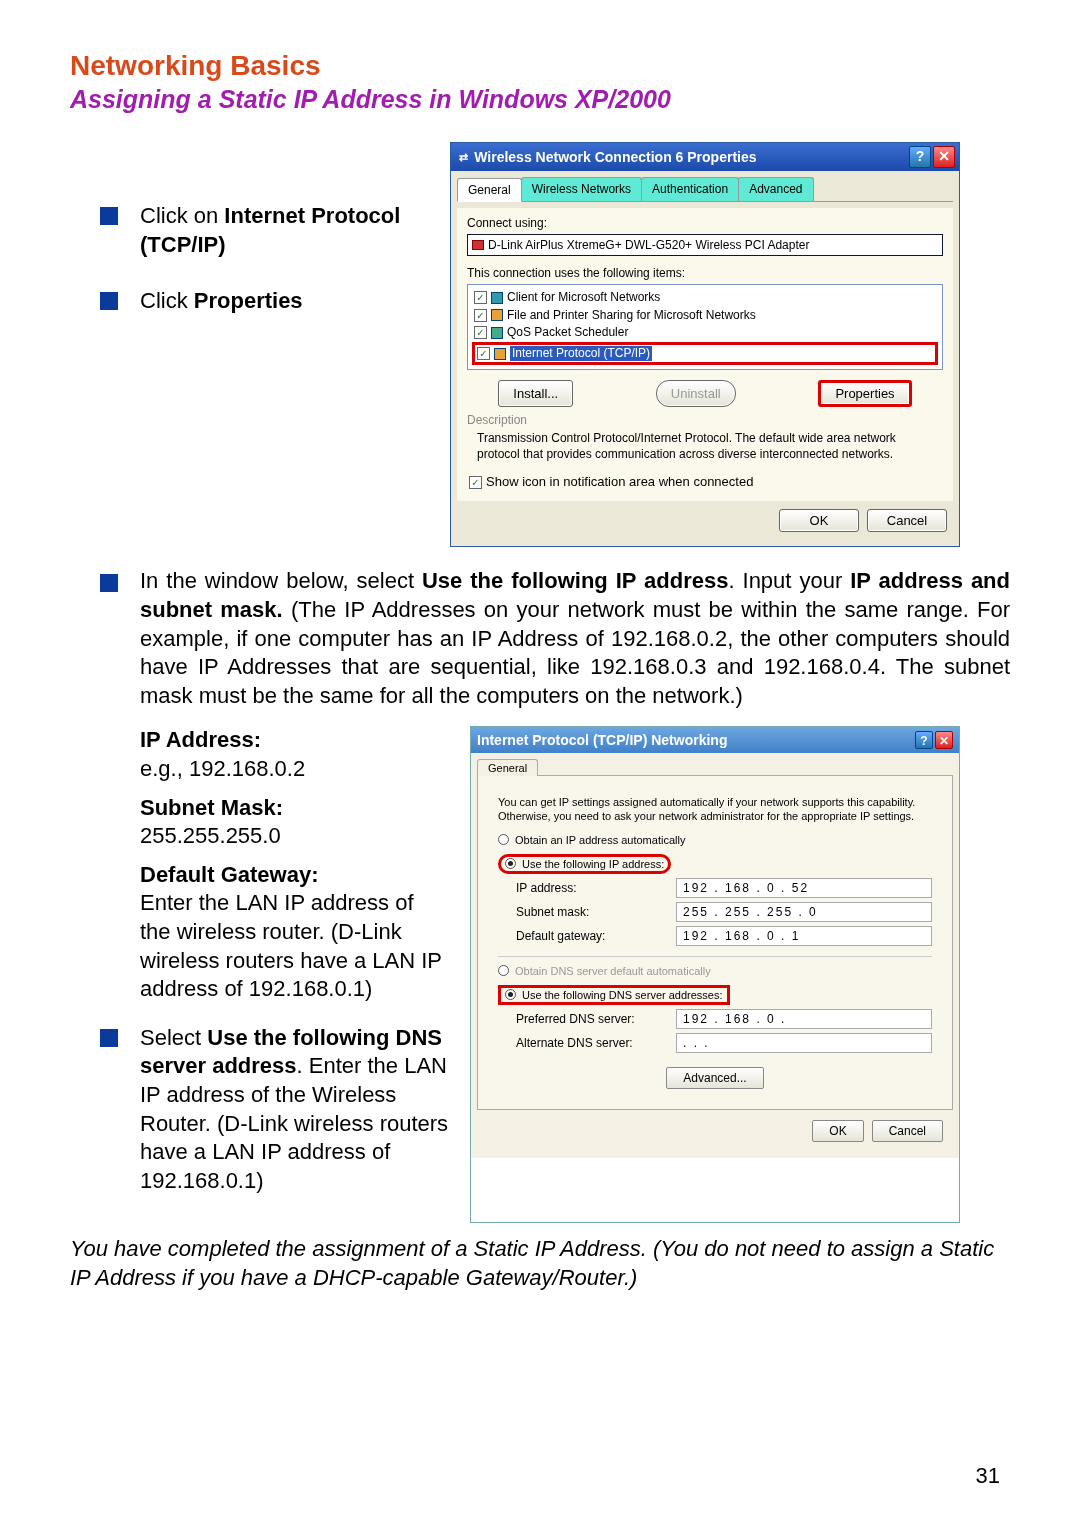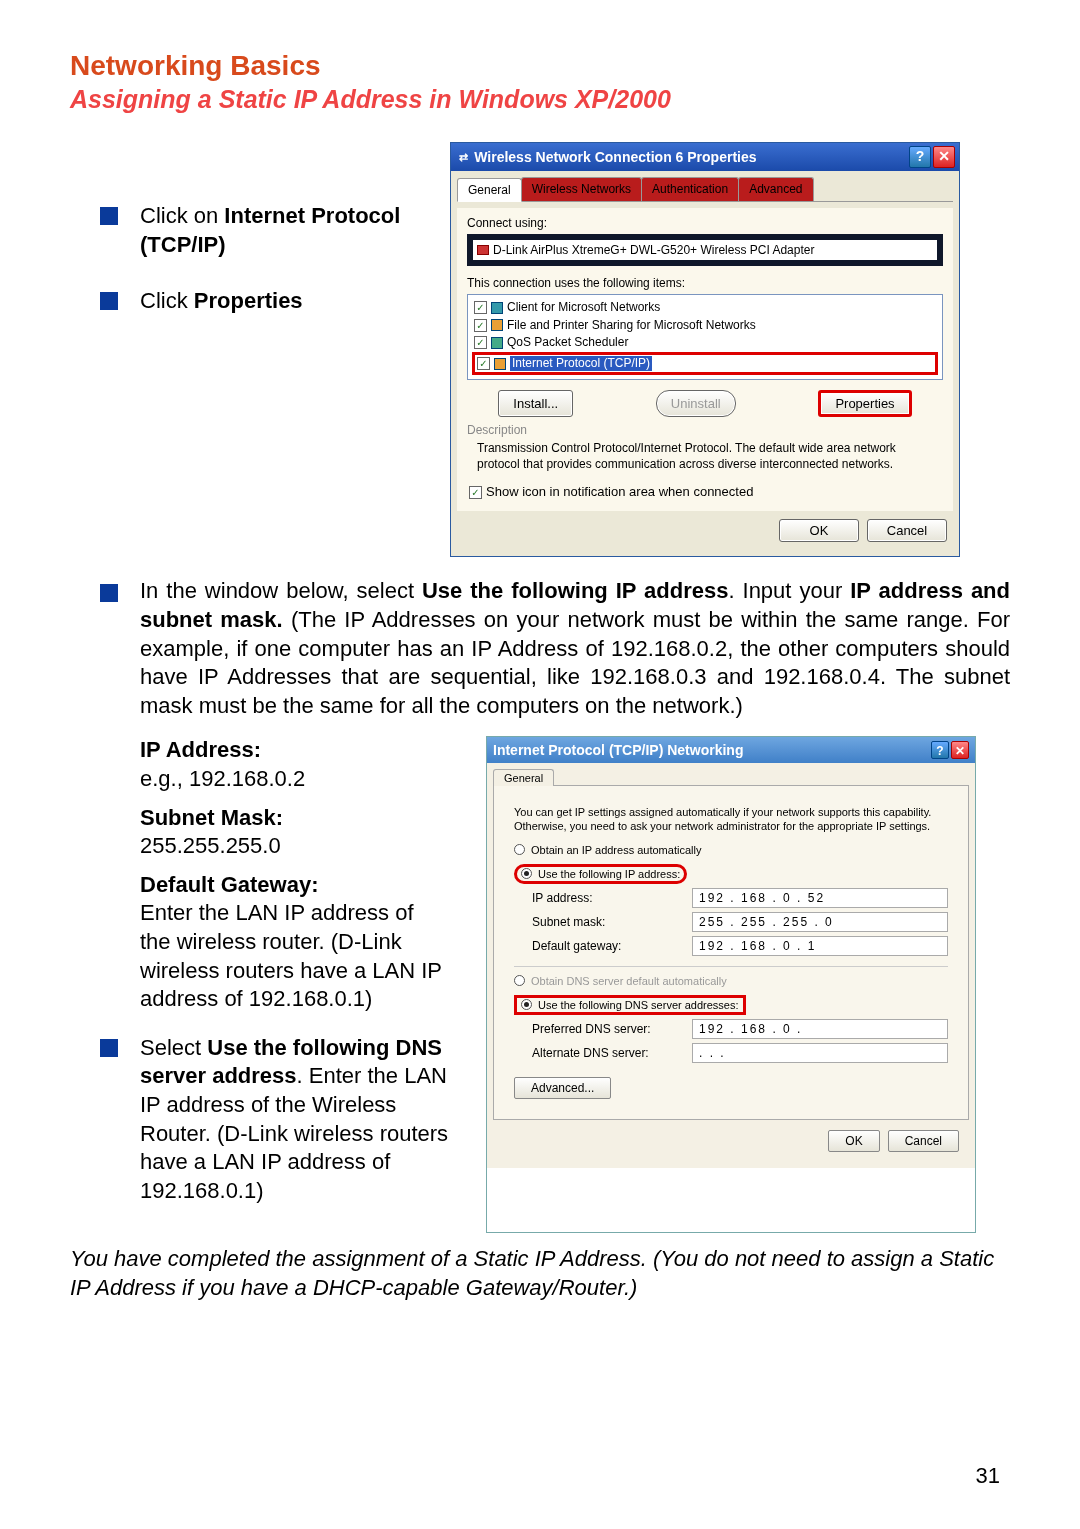--- a/index.html
+++ b/index.html
@@ -11,21 +11,21 @@
     padding: 50px 70px 30px 70px;
     position: relative;
   }
   .heading-red {
     color: #d84a1c;
     font-size: 28px;
     font-weight: bold;
     margin-bottom: 2px;
   }
   .heading-black {
-    color: #ef4444;
+    color: #a21caf;
     font-size: 25px;
     font-weight: bold;
     font-style: italic;
     line-height: 1.2;
     margin-bottom: 28px;
   }
   .top-row {
     display: flex;
     align-items: flex-start;
     gap: 20px;
@@ -82,28 +82,28 @@
   .tabs {
     display:flex;
     border-bottom:1px solid #999;
     margin-bottom:6px;
   }
   .tab {
     padding:4px 10px;
     border:1px solid #999;
     border-bottom:none;
     border-radius:3px 3px 0 0;
-    background:#b91c1c;
+    background:#5eead4;
     font-size:12px;
     margin-right:-1px;
     position:relative;
   }
   .tab.active { background:#fff; border-bottom:1px solid #fff; top:1px;}
   .xp-frame{background:#fbf8ec;padding:8px 10px 10px 10px;}
-  .adapter-box{border:6px solid #0f172a;background:#fff;padding:3px 4px;font-size:12px;margin:4px 0 10px 0; display:flex; gap:4px; align-items:center;}
+  .adapter-box{border:1px solid #0f172a;background:#fff;padding:3px 4px;font-size:12px;margin:4px 0 10px 0; display:flex; gap:4px; align-items:center;}
   .btn-row-right{display:flex;justify-content:flex-end;margin-bottom:10px;}
   .xp-button{
     border:1px solid #666;border-radius:3px;
     background:linear-gradient(#fff,#e6e4d8);
     padding:3px 14px;font-size:13px;
     box-shadow: inset 0 0 0 1px #fff;
   }
   .xp-button.disabled{color:#999;border-radius:13px;}
   .items-box{border:1px solid #7a95bf;background:#fff;padding:4px;margin:4px 0 10px 0;font-size:12px;}
   .chk-row{display:flex;align-items:center;gap:4px;padding:1px 2px;line-height:1.3;}
@@ -118,40 +118,40 @@
   .nic-icon{width:12px;height:10px;background:#c33;border:1px solid #800;display:inline-block;}
   .svc-icon{width:12px;height:12px;background:#39a;border:1px solid #047;display:inline-block;}
   .svc-icon.y{background:#e9a036;}
   .svc-icon.g{background:#4a8;}
   
   .para{font-size:22px;line-height:1.3;margin-top:20px;position:relative;padding-left:70px;text-align:justify;}
   .para::before{
     content:"";position:absolute;left:30px;top:7px;width:18px;height:18px;background:#0a3a9a;
   }
   
-  .lower-row{display:flex;gap:36px;margin-top:16px;}
+  .lower-row{display:flex;gap:20px;margin-top:16px;}
   .lower-left{flex:0 0 380px;padding-left:70px;font-size:22px;line-height:1.3;}
   .lower-left .label{font-weight:bold;}
   .lower-bl{list-style:none;margin-top:20px;}
   .lower-bl li{position:relative;padding-left:40px;margin-bottom:28px;margin-left:-40px;font-size:22px;line-height:1.3;}
   .lower-bl li::before{content:"";position:absolute;left:0;top:5px;width:18px;height:18px;background:#0a3a9a;}
   
   .xp-dialog2{border:1px solid #7aa;width:490px;flex:0 0 490px;font-family:Tahoma,Arial,sans-serif; filter: blur(0.2px);}
   .xp-title2{background:linear-gradient(#6ea6e0,#4080c8);color:#fff;font-size:14px;padding:4px 6px;font-weight:bold;display:flex;justify-content:space-between;align-items:center;}
   .xp-body2{background:#f4f0e4;padding:6px;font-size:12px;}
   .tab2{display:inline-block;border:1px solid #aaa;border-bottom:none;border-radius:3px 3px 0 0;padding:2px 10px;background:#f4f0e4;font-size:11px;}
   .frame2{border:1px solid #aaa;background:#f9f6ec;padding:20px;margin-top:-1px;}
   .desc2{font-size:11px;line-height:1.25;margin-bottom:10px;}
   .radio-row{display:flex;align-items:center;gap:6px;margin:4px 0;font-size:11px;}
   .radio{width:11px;height:11px;border:1px solid #555;border-radius:50%;background:#fff;display:flex;align-items:center;justify-content:center;}
   .radio.on::after{content:"";width:5px;height:5px;border-radius:50%;background:#222;}
   .ip-grid{margin-left:18px;display:grid;grid-template-columns:150px 1fr;gap:4px 10px;font-size:12px;align-items:center;margin-bottom:10px;}
   .ip-box{border:1px solid #aaa;background:#fff;padding:2px 6px;text-align:left;letter-spacing:2px;font-size:12px;}
   .sep{height:1px;background:#ccc;margin:8px 0;}
-  .adv-row{display:flex;justify-content:flex-start;margin-top:14px;}
+  .adv-row{display:flex;justify-content:center;margin-top:14px;}
   .footer2{display:flex;justify-content:flex-end;gap:8px;padding:10px;}
   .xp-button2{border:1px solid #888;border-radius:2px;background:linear-gradient(#fff,#e6e4d8);padding:3px 16px;font-size:12px;}
   .foot-ital{font-style:italic;font-size:22px;margin-top:12px;line-height:1.3;}
   .pagenum{position:absolute;right:80px;bottom:40px;font-size:22px;}
   .glyph{font-family:'Segoe UI Symbol',Arial;font-size:11px;}
 </style>
 </head>
 <body>
 
 <div class="heading-red">Networking Basics</div>

